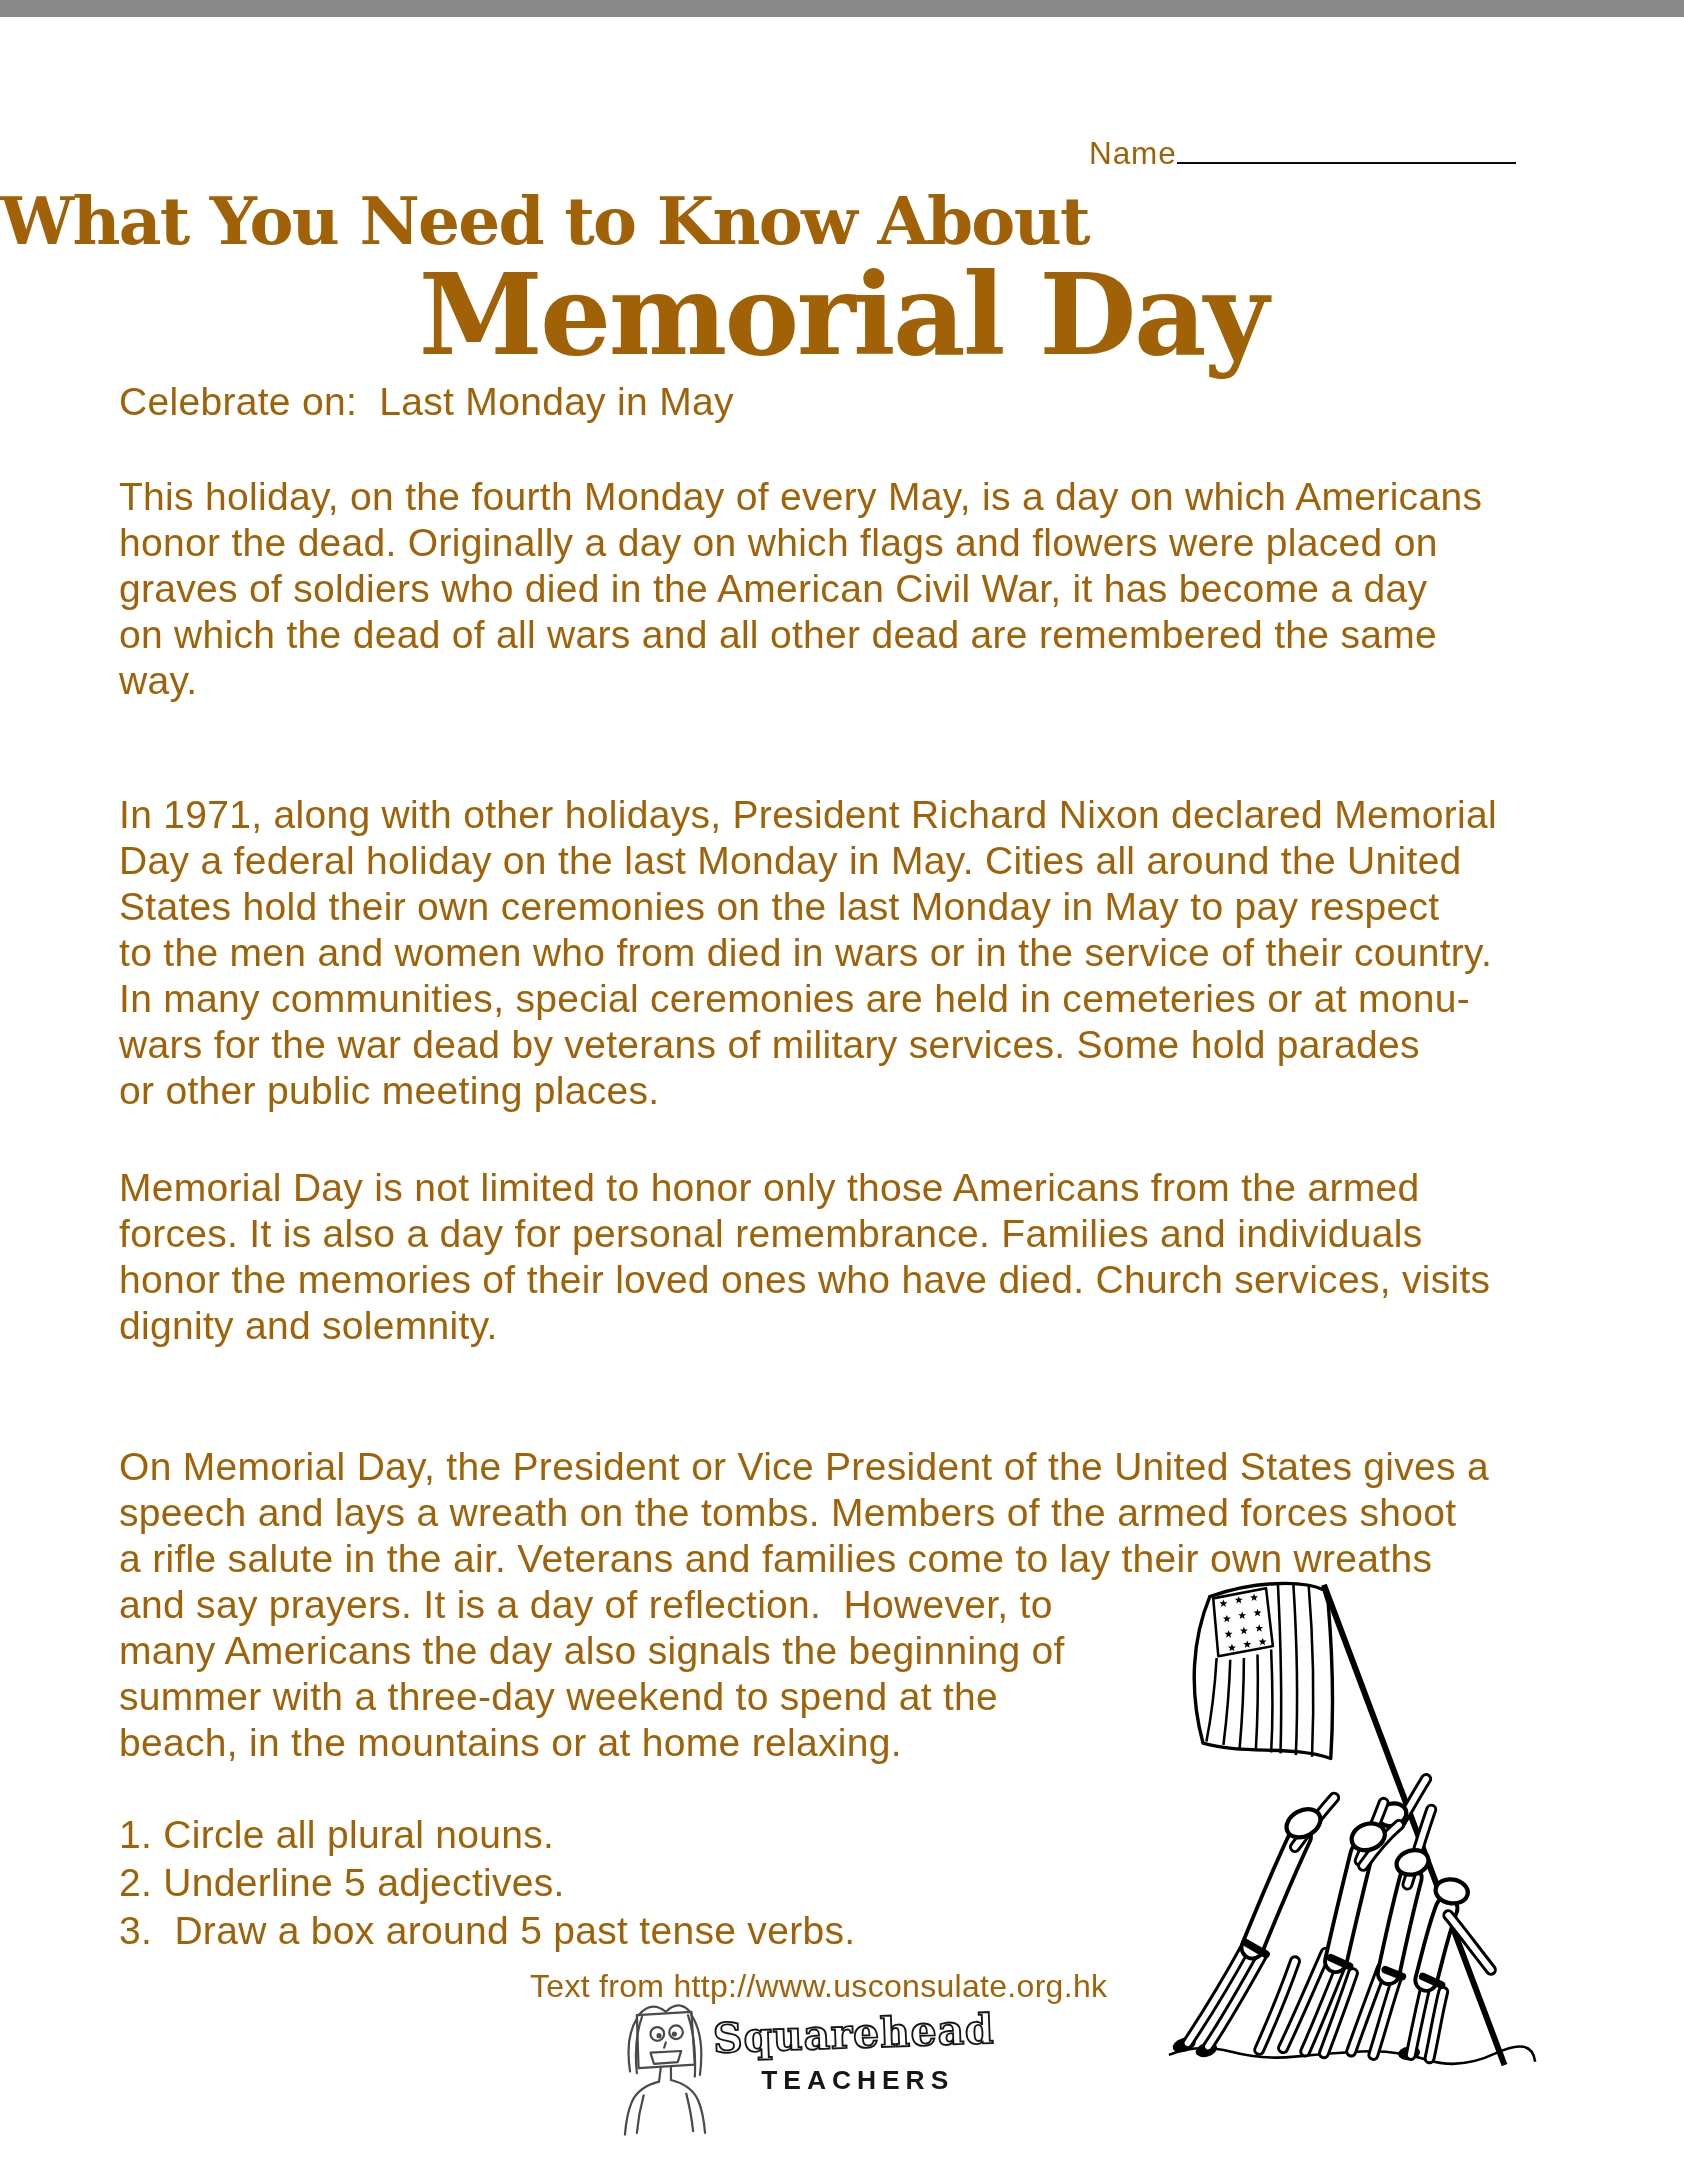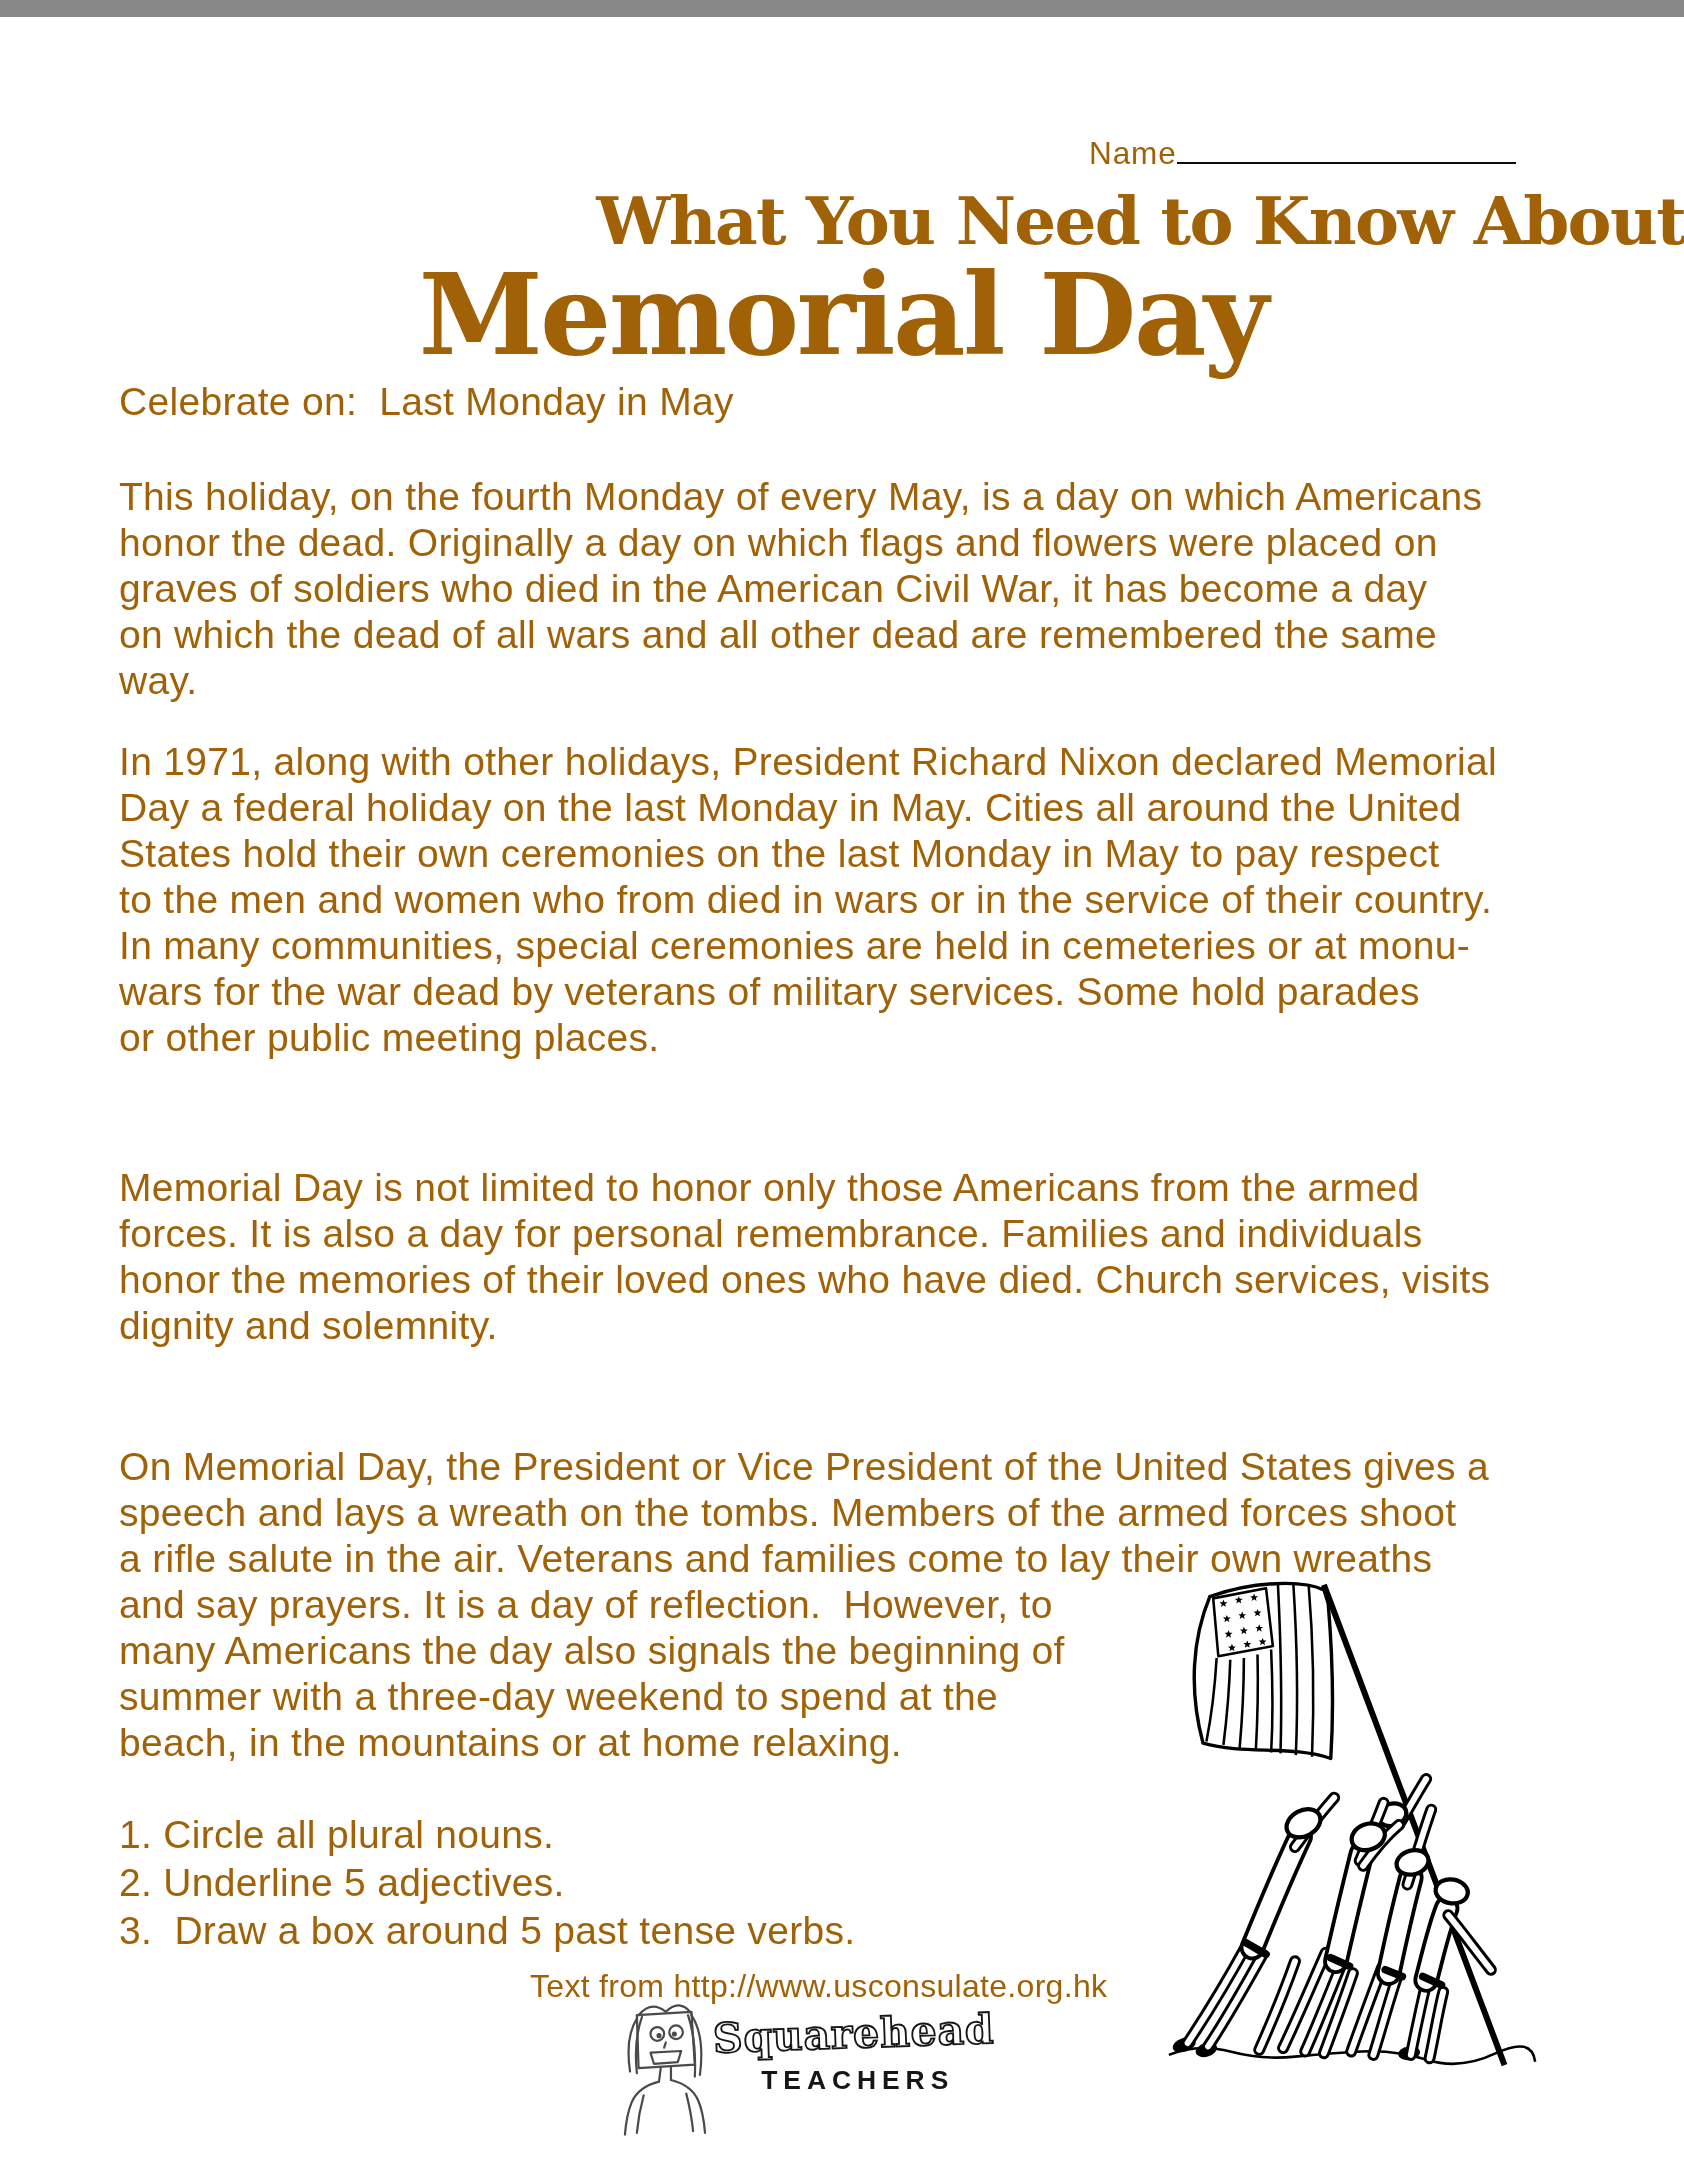--- a/index.html
+++ b/index.html
@@ -5,21 +5,21 @@
   html,body{margin:0;padding:0;background:#888;}
   .page{
     position:relative;width:1685px;height:2181px;background:#ffffff;
     font-family:"Liberation Sans",sans-serif;color:#a16207;overflow:hidden;margin:17px auto;
   }
   .abs{position:absolute;}
   
   .name-row{position:absolute;left:1089px;top:116px;font-size:31.5px;letter-spacing:0.9px;white-space:nowrap;}
   .name-line{display:inline-block;width:339px;border-bottom:2.6px solid #0b0b0b;height:29px;vertical-align:baseline;}
   
-  .title1{position:absolute;left:0;top:165px;width:100%;text-align:right;
+  .title1{position:absolute;left:0;top:165px;width:100%;text-align:left;
     font-family:"DejaVu Serif",serif;font-weight:700;font-size:66px;letter-spacing:-1.7px;white-space:pre;}
   .title2{position:absolute;left:0;top:232px;width:100%;text-align:center;
     font-family:"DejaVu Serif",serif;font-weight:700;font-size:112px;letter-spacing:-2.6px;white-space:pre;}
   
   .bodyblock{position:absolute;left:119px;font-size:39px;line-height:46px;letter-spacing:0.3px;}
   .bodyblock .line{white-space:pre;}
   .celebrate{position:absolute;left:119px;top:363px;font-size:39px;letter-spacing:0.3px;white-space:pre;}
   .list{position:absolute;left:119px;top:1794px;font-size:39px;line-height:48px;letter-spacing:0.3px;}
   .list .line{white-space:pre;}
   .footer-src{position:absolute;left:530px;top:1951px;font-size:32px;letter-spacing:0.3px;white-space:pre;}
@@ -45,21 +45,21 @@
 
   <div class="celebrate">Celebrate on:  Last Monday in May</div>
 
   <div class="bodyblock" style="top:457px">
       <div class="line">This holiday, on the fourth Monday of every May, is a day on which Americans</div>
       <div class="line">honor the dead. Originally a day on which flags and flowers were placed on</div>
       <div class="line">graves of soldiers who died in the American Civil War, it has become a day</div>
       <div class="line">on which the dead of all wars and all other dead are remembered the same</div>
       <div class="line">way.</div>
     </div>
-  <div class="bodyblock" style="top:722px">
+  <div class="bodyblock" style="top:775px">
       <div class="line">In 1971, along with other holidays, President Richard Nixon declared Memorial</div>
       <div class="line">Day a federal holiday on the last Monday in May. Cities all around the United</div>
       <div class="line">States hold their own ceremonies on the last Monday in May to pay respect</div>
       <div class="line">to the men and women who from died in wars or in the service of their country.</div>
       <div class="line">In many communities, special ceremonies are held in cemeteries or at monu-</div>
       <div class="line">wars for the war dead by veterans of military services. Some hold parades</div>
       <div class="line">or other public meeting places.</div>
     </div>
   <div class="bodyblock" style="top:1148px">
       <div class="line">Memorial Day is not limited to honor only those Americans from the armed</div>

